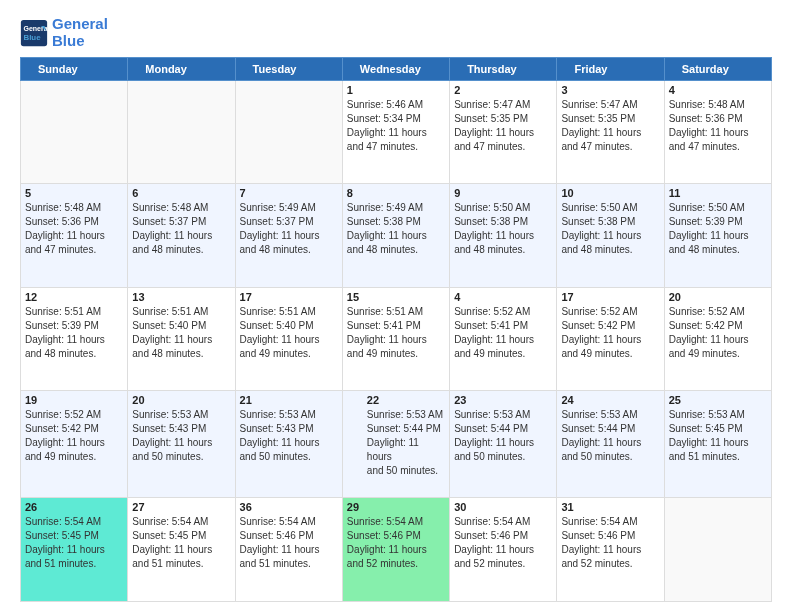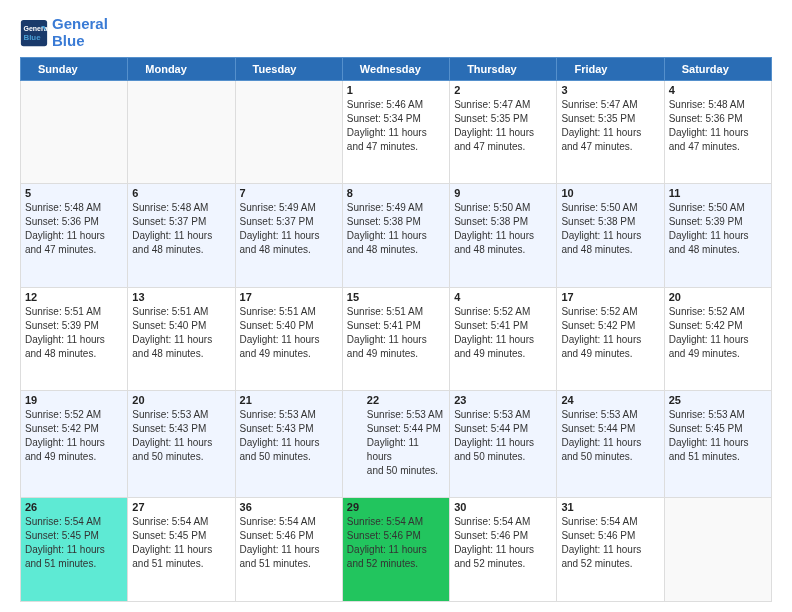--- a/index.html
+++ b/index.html
@@ -338,21 +338,21 @@
 Daylight: 11 hours
 and 51 minutes.</div>
           </td>
           <td style="background: rgb(255, 255, 255);">
             <span class="day-num">36</span>
             <div class="day-info" style="white-space: pre-line;">Sunrise: 5:54 AM
 Sunset: 5:46 PM
 Daylight: 11 hours
 and 51 minutes.</div>
           </td>
-          <td style="background: #22c55e;">
+          <td style="background: #86efac;">
             <span class="day-num">29</span>
             <div class="day-info" style="white-space: pre-line;">Sunrise: 5:54 AM
 Sunset: 5:46 PM
 Daylight: 11 hours
 and 52 minutes.</div>
           </td>
           <td style="background: rgb(255, 255, 255);">
             <span class="day-num">30</span>
             <div class="day-info" style="white-space: pre-line;">Sunrise: 5:54 AM
 Sunset: 5:46 PM

